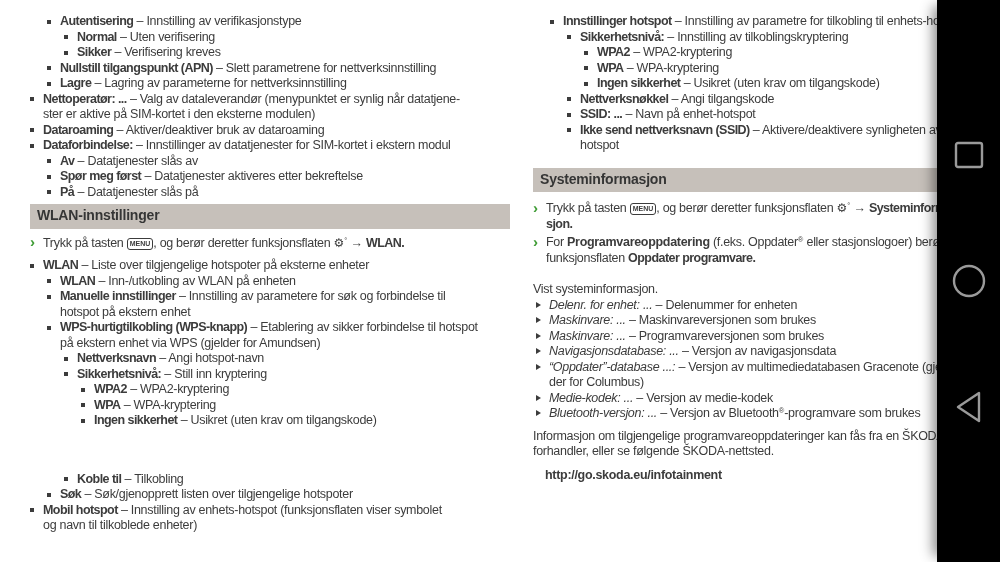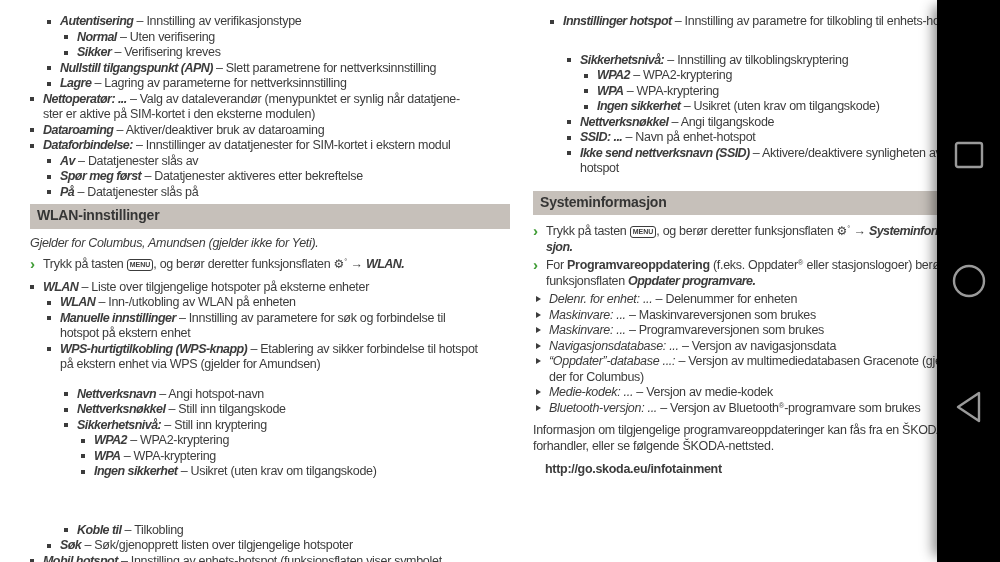--- a/index.html
+++ b/index.html
@@ -13,21 +13,21 @@
   .col{
     position:absolute;top:0;padding-top:14px;
     font-size:12.5px;line-height:15.5px;letter-spacing:-0.3px;
     white-space:nowrap;
   }
   .col-left{left:30px;width:480px;}
   .col-right{left:533px;width:467px;}
   .line{height:15.5px;position:relative;}
   
   .tn{}
-  .lbl{font-weight:bold;letter-spacing:-0.55px;font-style:italic;}
+  .lbl{font-weight:bold;letter-spacing:-0.55px;}
   .bld{font-weight:bold;}
   .ita{font-style:italic;}
   .sup{vertical-align:4px;font-size:7.5px;line-height:0;letter-spacing:0;}
   .key{
     display:inline-block;border:1px solid #3c3c3c;border-radius:3px;
     font-size:7px;font-weight:bold;line-height:9px;padding:0 2px 1px;
     vertical-align:1px;letter-spacing:0;
   }
   .gear{font-family:"DejaVu Sans",sans-serif;font-size:12px;letter-spacing:0;}
   
@@ -104,44 +104,40 @@
           <div class="line"><span class="lbl">Av</span><span class="tn"> – Datatjenester slås av</span><span class="sqmark"></span></div>
         </div>
         <div class="item" style="padding-left: 17px;">
           <div class="line"><span class="lbl">Spør meg først</span><span class="tn"> – Datatjenester aktiveres etter bekreftelse</span><span class="sqmark"></span></div>
         </div>
         <div class="item" style="padding-left: 17px;">
           <div class="line"><span class="lbl">På</span><span class="tn"> – Datatjenester slås på</span><span class="sqmark"></span></div>
         </div>
       </div>
       <div class="sec-header">WLAN-innstillinger</div>
-      <div class="note line"><span class="ita">Gjelder for Columbus, Amundsen (gjelder ikke for Yeti).</span></div>
       <div class="instruction">
         <div class="line"><span class="chev">›</span><span class="tn">Trykk på tasten </span><span class="key">MENU</span><span class="tn">, og berør deretter funksjonsflaten </span><span class="gear">⚙</span><span class="sup">°</span><span class="tn"> → </span><span class="lbl">WLAN.</span></div>
       </div>
       <div class="bullets">
         <div class="item" style="padding-left: 0px;">
           <div class="line"><span class="lbl">WLAN</span><span class="tn"> – Liste over tilgjengelige hotspoter på eksterne enheter</span><span class="sqmark"></span></div>
         </div>
         <div class="item" style="padding-left: 17px;">
           <div class="line"><span class="lbl">WLAN</span><span class="tn"> – Inn-/utkobling av WLAN på enheten</span><span class="sqmark"></span></div>
         </div>
         <div class="item" style="padding-left: 17px;">
           <div class="line"><span class="lbl">Manuelle innstillinger</span><span class="tn"> – Innstilling av parametere for søk og forbindelse til</span><span class="sqmark"></span></div>
           <div class="line"><span class="tn">hotspot på ekstern enhet</span></div>
         </div>
         <div class="item" style="padding-left: 17px;">
           <div class="line"><span class="lbl">WPS-hurtigtilkobling (WPS-knapp)</span><span class="tn"> – Etablering av sikker forbindelse til hotspot</span><span class="sqmark"></span></div>
           <div class="line"><span class="tn">på ekstern enhet via WPS (gjelder for Amundsen)</span></div>
         </div>
-        <div class="item" style="padding-left: 34px; margin-top: 14px;">
+        <div class="item" style="padding-left: 34px;">
           <div class="line"><span class="lbl">Nettverksnavn</span><span class="tn"> – Angi hotspot-navn</span><span class="sqmark"></span></div>
-        </div>
-        <div class="item" style="padding-left: 34px;">
-          <div class="line"><span class="lbl">Nettverksnøkkel</span><span class="tn"> – Still inn tilgangskode</span><span class="sqmark"></span></div>
         </div>
         <div class="item" style="padding-left: 34px;">
           <div class="line"><span class="lbl">Sikkerhetsnivå:</span><span class="tn"> – Still inn kryptering</span><span class="sqmark"></span></div>
         </div>
         <div class="item" style="padding-left: 51px;">
           <div class="line"><span class="lbl">WPA2</span><span class="tn"> – WPA2-kryptering</span><span class="sqmark"></span></div>
         </div>
         <div class="item" style="padding-left: 51px;">
           <div class="line"><span class="lbl">WPA</span><span class="tn"> – WPA-kryptering</span><span class="sqmark"></span></div>
         </div>
@@ -158,21 +154,21 @@
           <div class="line"><span class="lbl">Mobil hotspot</span><span class="tn"> – Innstilling av enhets-hotspot (funksjonsflaten viser symbolet</span><span class="sqmark"></span></div>
           <div class="line"><span class="tn">og navn til tilkoblede enheter)</span></div>
         </div>
       </div>
     </div>
   <div class="col col-right" id="right-col">
       <div class="bullets">
         <div class="item" style="padding-left: 17px;">
           <div class="line"><span class="lbl">Innstillinger hotspot</span><span class="tn"> – Innstilling av parametre for tilkobling til enhets-hotspot</span><span class="sqmark"></span></div>
         </div>
-        <div class="item" style="padding-left: 34px; margin-top: 23px;">
+        <div class="item" style="padding-left: 34px;">
           <div class="line"><span class="lbl">Sikkerhetsnivå:</span><span class="tn"> – Innstilling av tilkoblingskryptering</span><span class="sqmark"></span></div>
         </div>
         <div class="item" style="padding-left: 51px;">
           <div class="line"><span class="lbl">WPA2</span><span class="tn"> – WPA2-kryptering</span><span class="sqmark"></span></div>
         </div>
         <div class="item" style="padding-left: 51px;">
           <div class="line"><span class="lbl">WPA</span><span class="tn"> – WPA-kryptering</span><span class="sqmark"></span></div>
         </div>
         <div class="item" style="padding-left: 51px;">
           <div class="line"><span class="lbl">Ingen sikkerhet</span><span class="tn"> – Usikret (uten krav om tilgangskode)</span><span class="sqmark"></span></div>
@@ -189,20 +185,23 @@
         </div>
       </div>
       <div class="sec-header">Systeminformasjon</div>
       <div class="instruction">
         <div class="line"><span class="chev">›</span><span class="tn">Trykk på tasten </span><span class="key">MENU</span><span class="tn">, og berør deretter funksjonsflaten </span><span class="gear">⚙</span><span class="sup">°</span><span class="tn"> → </span><span class="lbl">Systeminforma-</span></div>
         <div class="line"><span class="lbl">sjon.</span></div>
       </div>
       <div class="instruction">
         <div class="line"><span class="chev">›</span><span class="tn">For </span><span class="bld">Programvareoppdatering</span><span class="tn"> (f.eks. Oppdater</span><span class="sup">®</span><span class="tn"> eller stasjonslogoer) berør</span></div>
         <div class="line"><span class="tn">funksjonsflaten </span><span class="lbl">Oppdater programvare.</span></div>
+      </div>
+      <div class="para">
+        <div class="line"><span class="tn">Vist systeminformasjon.</span></div>
       </div>
       <div class="arrows">
         <div class="item">
           <div class="line"><span class="ita">Delenr. for enhet: ...</span><span class="tn"> – Delenummer for enheten</span><span class="trimark"></span></div>
         </div>
         <div class="item">
           <div class="line"><span class="ita">Maskinvare: ...</span><span class="tn"> – Maskinvareversjonen som brukes</span><span class="trimark"></span></div>
         </div>
         <div class="item">
           <div class="line"><span class="ita">Maskinvare: ...</span><span class="tn"> – Programvareversjonen som brukes</span><span class="trimark"></span></div>

